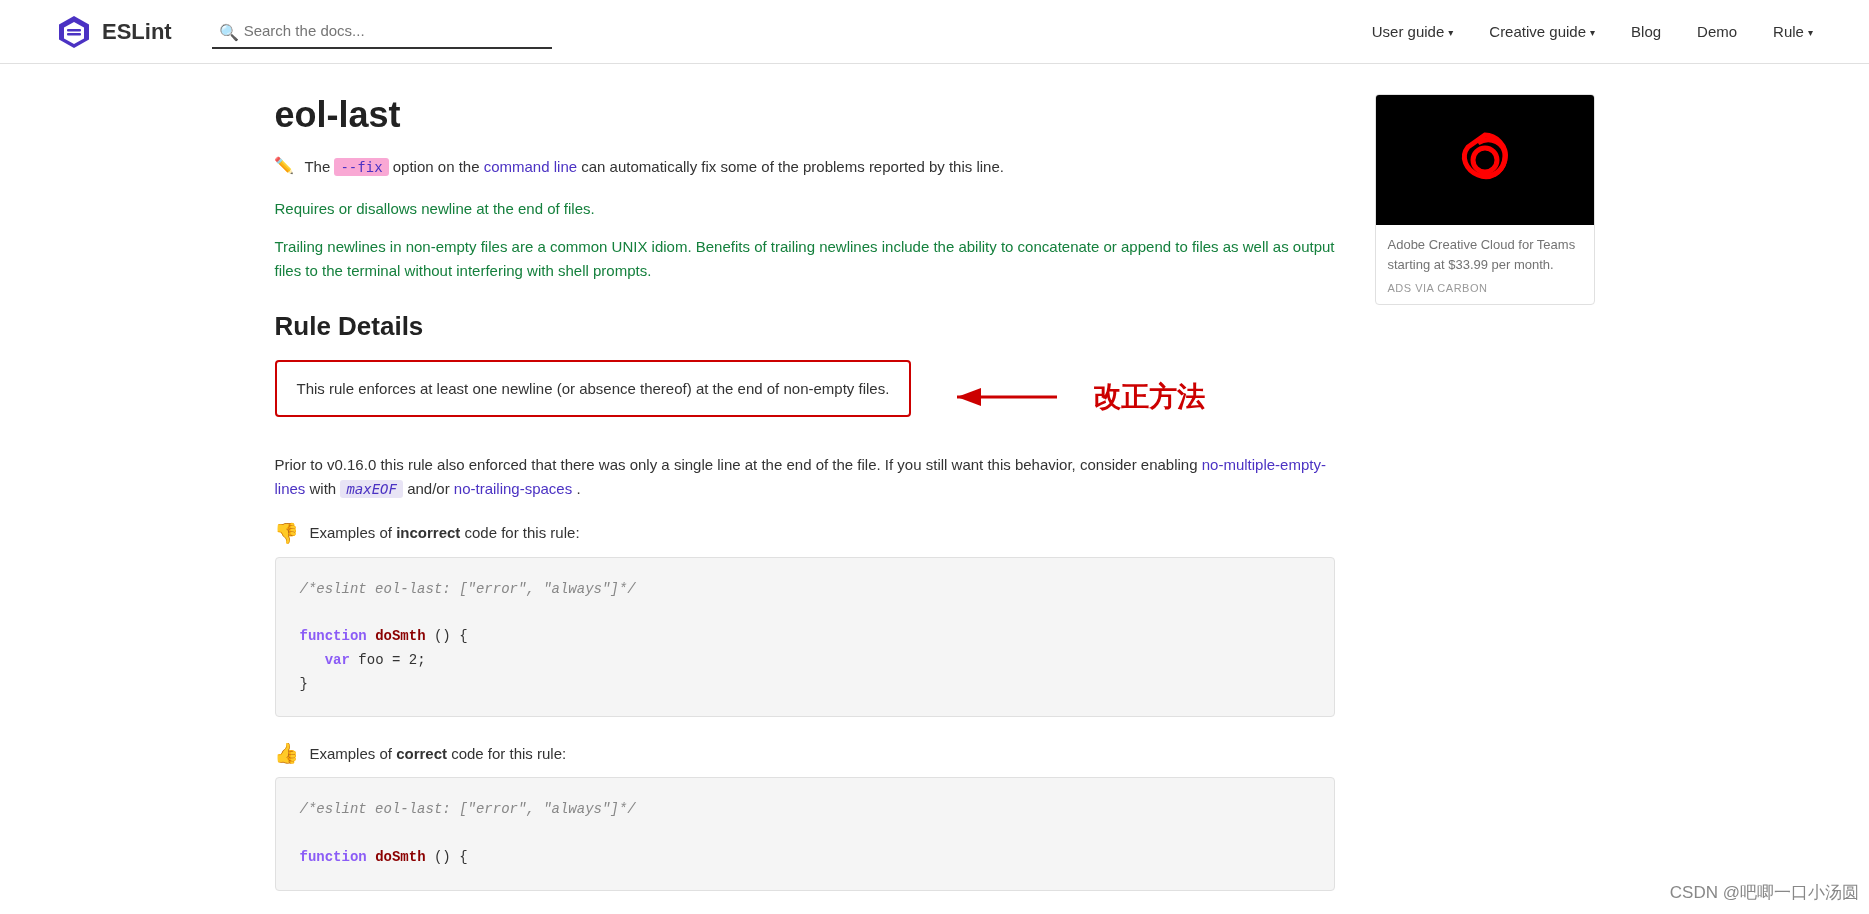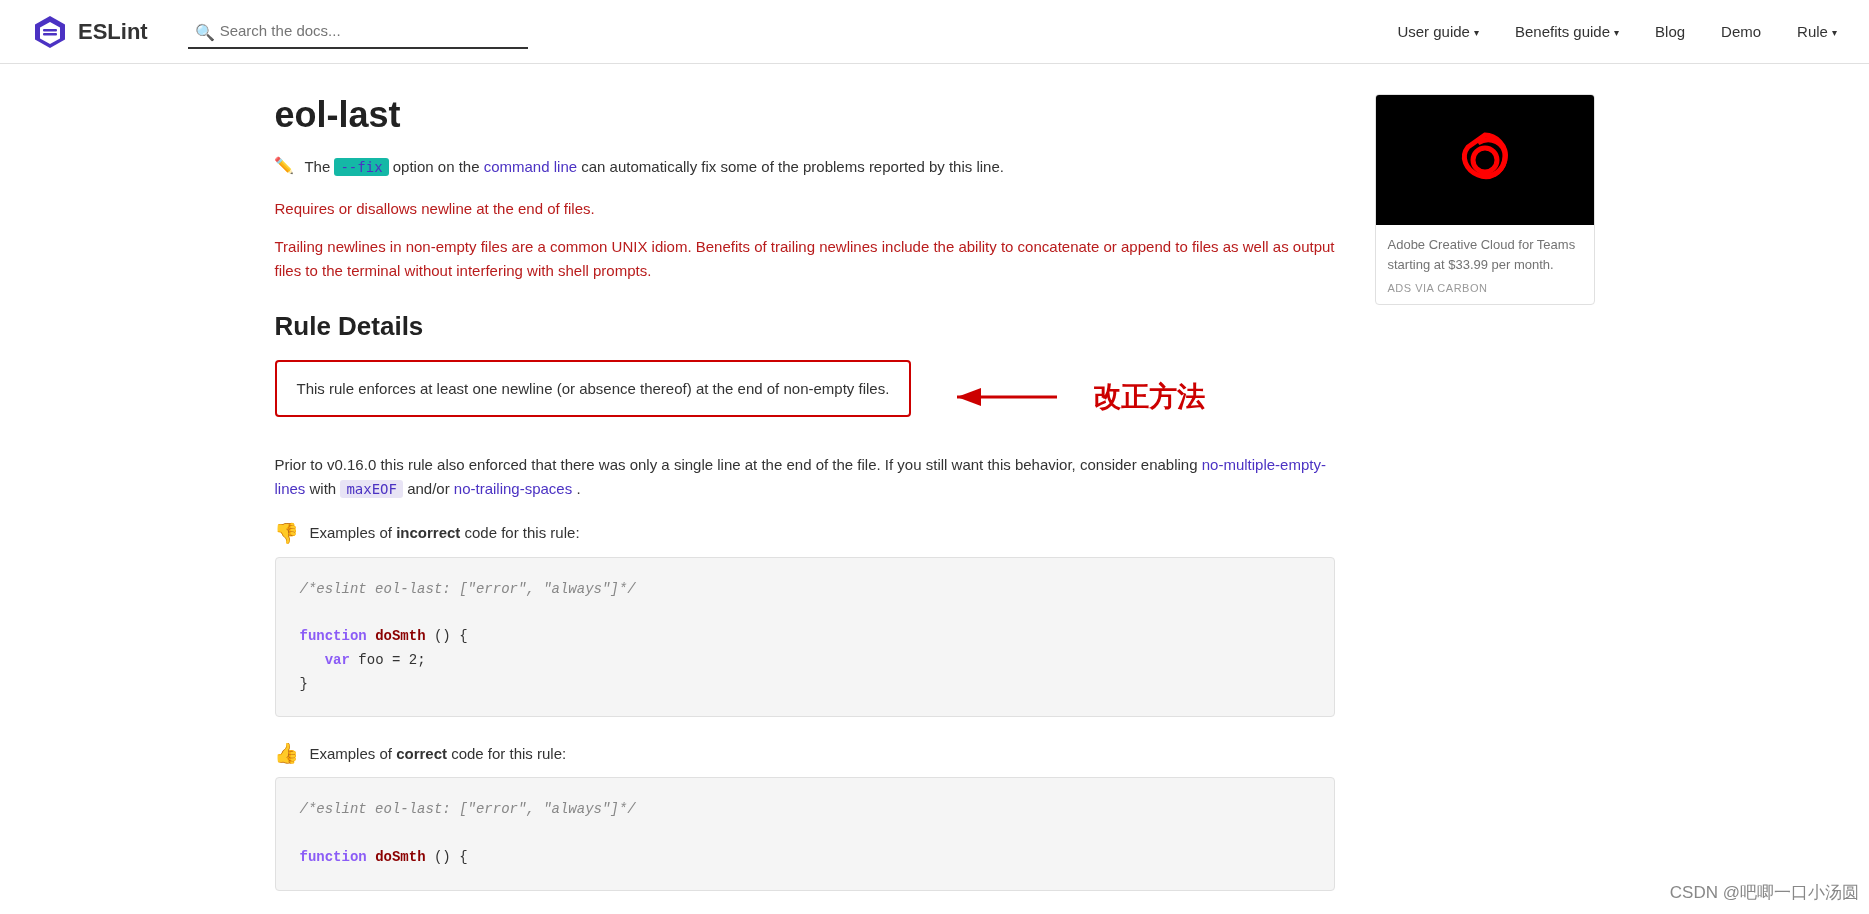--- a/index.html
+++ b/index.html
@@ -2,21 +2,21 @@
 <html><head>
   <meta charset="utf-8">
   <style>
     * { box-sizing: border-box; margin: 0; padding: 0; }
     body { font-family: -apple-system, BlinkMacSystemFont, 'Segoe UI', Helvetica, Arial, sans-serif; font-size: 16px; color: #333; background: #fff; }
 
     
     .navbar {
       display: flex;
       align-items: center;
-      padding: 0 32px;
+      padding: 0 56px;
       height: 64px;
       border-bottom: 1px solid #e0e0e0;
       background: #fff;
     }
     .navbar-brand {
       display: flex;
       align-items: center;
       gap: 10px;
       text-decoration: none;
       color: #333;
@@ -105,36 +105,36 @@
       align-items: flex-start;
       gap: 10px;
       margin-bottom: 18px;
     }
     .fix-notice-text {
       font-size: 15px;
       color: #333;
       line-height: 1.5;
     }
     .fix-badge {
-      background: #14b8a6;
+      background: #f9a8d4;
       color: #4b32c3;
       padding: 1px 6px;
       border-radius: 3px;
       font-family: monospace;
       font-size: 14px;
     }
     .fix-link {
       color: #4b32c3;
       text-decoration: none;
     }
 
     
     .description {
       font-size: 15px;
-      color: #b91c1c;
+      color: #15803d;
       line-height: 1.6;
       margin-bottom: 14px;
     }
 
     
     .section-title {
       font-size: 26px;
       font-weight: 700;
       color: #222;
       margin: 28px 0 18px 0;
@@ -183,20 +183,21 @@
       line-height: 1.6;
       margin-bottom: 14px;
     }
     .code-badge {
       background: #e8e4f5;
       color: #4b32c3;
       padding: 1px 6px;
       border-radius: 3px;
       font-family: monospace;
       font-size: 14px;
+      font-style: italic;
     }
 
     
     .example-header {
       display: flex;
       align-items: center;
       gap: 10px;
       font-size: 15px;
       color: #333;
       margin-bottom: 12px;
@@ -289,21 +290,21 @@
     <span class="search-icon-wrap">🔍</span>
     <input class="search-input" type="text" placeholder="Search the docs..." style="">
   </div>
 
   <div class="nav-links">
     <a class="nav-link-dropdown">
       <span>User guide</span>
       <span class="chevron-down">▾</span>
     </a>
     <a class="nav-link-dropdown">
-      <span>Benefits guide</span>
+      <span>Creative guide</span>
       <span class="chevron-down">▾</span>
     </a>
     <a class="nav-link">Blog</a>
     <a class="nav-link">Demo</a>
     <a class="nav-link-dropdown">
       <span>Rule</span>
       <span class="chevron-down">▾</span>
     </a>
   </div>
 </nav>

